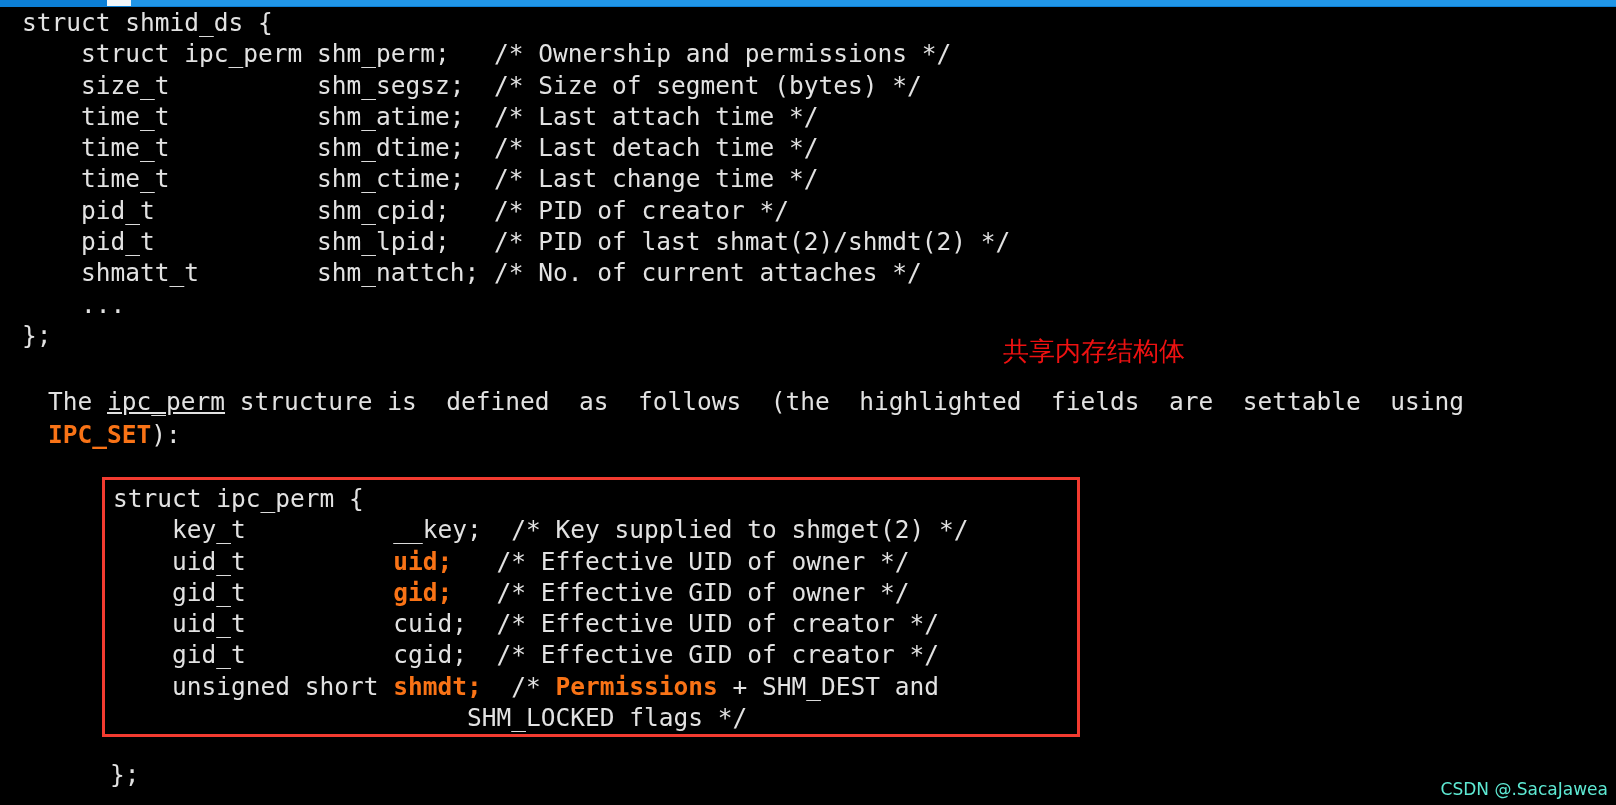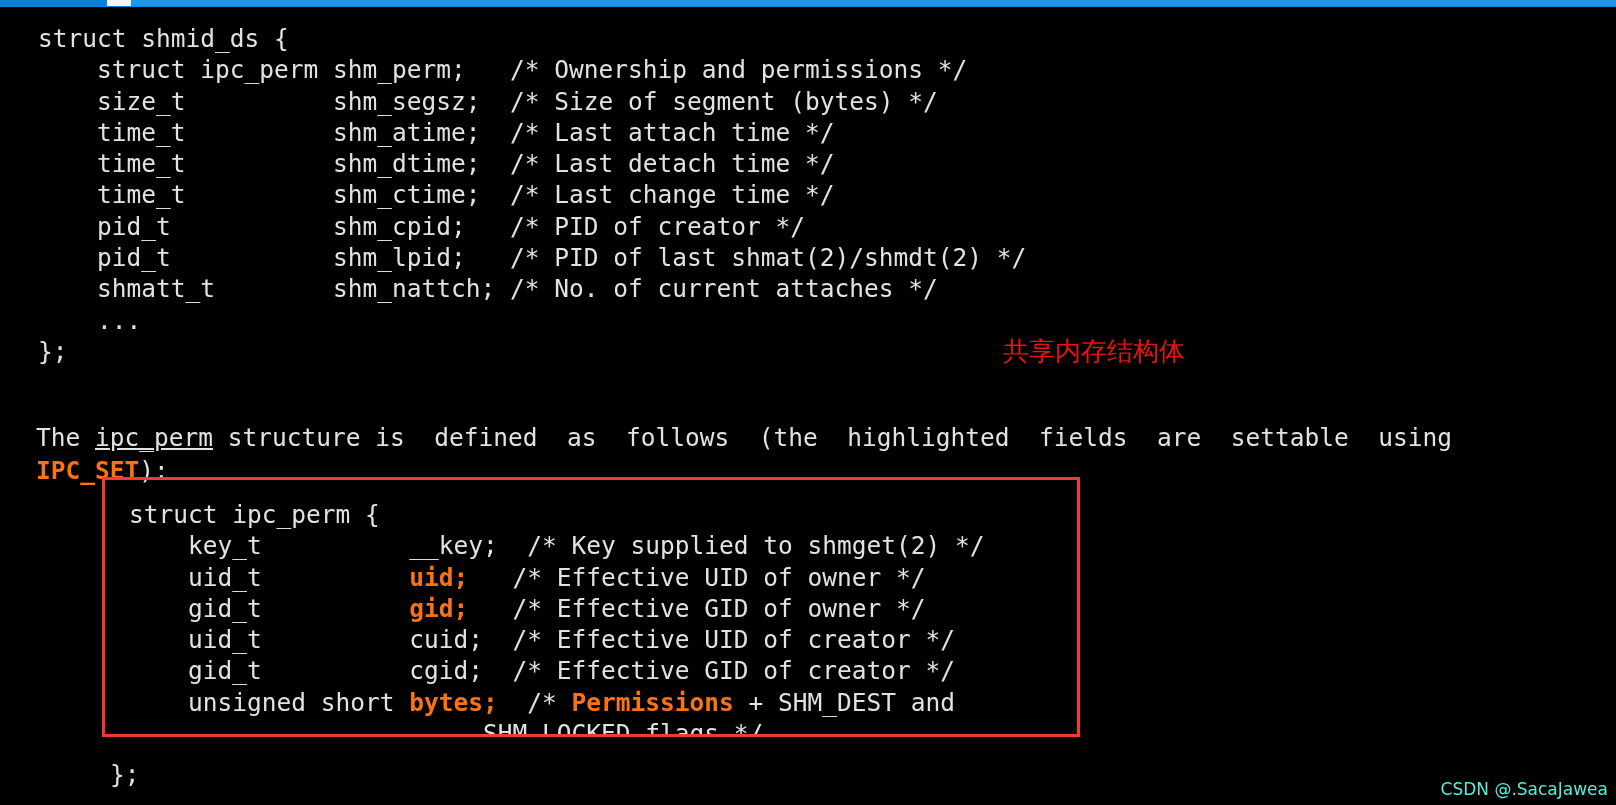--- a/index.html
+++ b/index.html
@@ -42,21 +42,21 @@
   
   #terminal {
     position: absolute;
     left: 0; top: 7px;
     width: 1616px;
     height: 798px;
     background: #000000;
   }
 
   pre.code {
-    margin: 16px;
+    margin: 0;
     font-family: "DejaVu Sans Mono", monospace;
     font-size: 24.5px;
     line-height: 31.3px;
     color: #e2e2e2;
     white-space: pre;
     letter-spacing: 0px;
   }
 
   
   #shmid-block {
@@ -73,24 +73,23 @@
     color: #ee1111;
     font-family: "DejaVu Sans", sans-serif;
     font-size: 26px;
     line-height: 22px;
     white-space: nowrap;
   }
 
   
   #para {
     position: absolute;
-    left: 36px;
+    left: 48px;
     top: 378px;
     width: 1560px;
-    margin-top: 36px;
   }
   #para .line {
     font-family: "DejaVu Sans Mono", monospace;
     font-size: 24.5px;
     line-height: 33px;
     color: #e2e2e2;
     white-space: pre;
   }
   .u { text-decoration: underline; }
   .b { font-weight: bold; color: #f97316; }
@@ -164,21 +163,21 @@
     <div class="line"><span class="b">IPC_SET</span><span>):</span></div>
   </div>
 
   <div id="ipc-box">
     <pre class="code" id="ipc-block">struct ipc_perm {
     key_t          __key;  /* Key supplied to shmget(2) */
     uid_t          <span class="b">uid;</span>   /* Effective UID of owner */
     gid_t          <span class="b">gid;</span>   /* Effective GID of owner */
     uid_t          cuid;  /* Effective UID of creator */
     gid_t          cgid;  /* Effective GID of creator */
-    unsigned short <span class="b">bytes;</span>  /* <span class="b">Permissions</span> + SHM_DEST and
+    unsigned short <span class="b">shmdt;</span>  /* <span class="b">Permissions</span> + SHM_DEST and
                         SHM_LOCKED flags */
 
     unsigned short __seq; /* Sequence number */</pre>
   </div>
 
   <div id="ipc-close">};</div>
 
   <div id="watermark">CSDN @.SacaJawea</div>
 </div>
 

